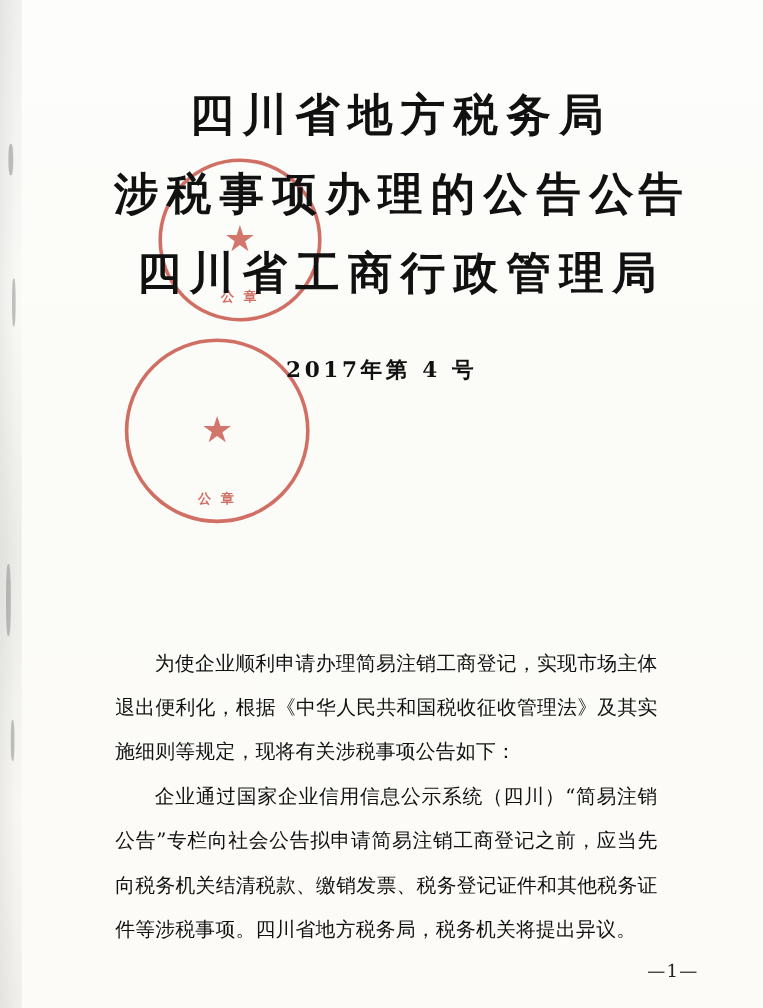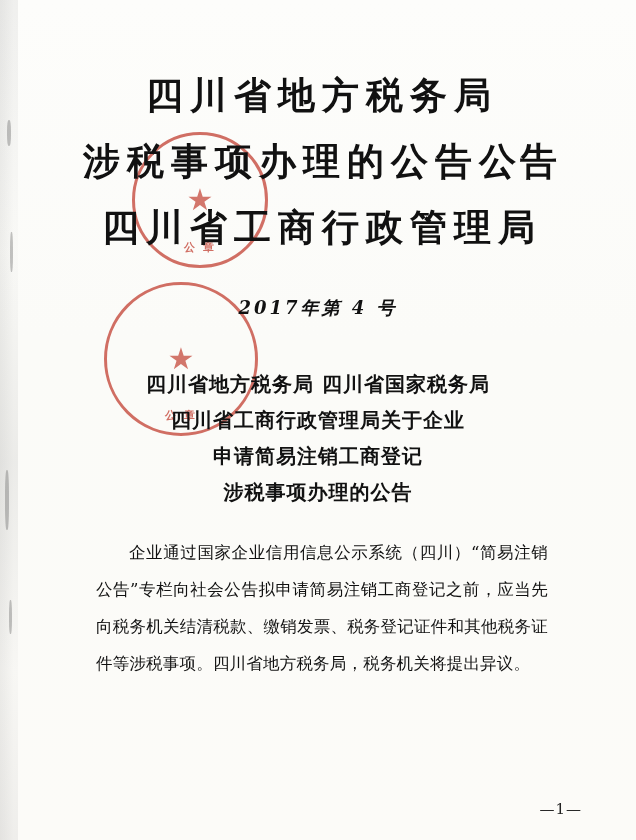--- a/index.html
+++ b/index.html
@@ -39,21 +39,21 @@
   .scan-mark {
     position: absolute;
     background: rgba(90,90,90,0.35);
     border-radius: 40%;
     pointer-events: none;
   }
 
   
   .masthead {
     position: absolute;
-    left: 4px;
+    left: 16px;
     top: 62px;
     width: 580px;
     text-align: center;
     padding-left: 28px;
   }
   .mast-line {
     font-family: "DejaVu Serif", "Liberation Serif", serif;
     font-weight: bold;
     font-size: 37px;
     line-height: 66px;
@@ -102,21 +102,20 @@
   .issue-no {
     position: absolute;
     left: 0;
     top: 296px;
     width: 636px;
     text-align: center;
     font-size: 18px;
     font-weight: bold;
     letter-spacing: 3px;
     color: #111;
-    font-style: italic;
   }
 
   
   .title-block {
     position: absolute;
     left: 0;
     top: 366px;
     width: 636px;
     text-align: center;
   }
@@ -177,26 +176,21 @@
   </div>
 
   <div class="masthead">
     <div class="mast-line">四川省地方税务局</div>
     <div class="mast-line"><span>涉税事项办理的公告</span><span class="suffix">公告</span></div>
     <div class="mast-line">四川省工商行政管理局</div>
   </div>
 
   <div class="issue-no">2017年第 4 号</div>
 
-  <div class="title-block">
-    <div class="title-line">四川省地方税务局 四川省国家税务局</div>
-    <div class="title-line">四川省工商行政管理局关于企业</div>
-    <div class="title-line">申请简易注销工商登记</div>
-    <div class="title-line">涉税事项办理的公告</div>
-  </div>
 
   <div class="body-text">
+    <p>为使企业顺利申请办理简易注销工商登记，实现市场主体退出便利化，根据《中华人民共和国税收征收管理法》及其实施细则等规定，现将有关涉税事项公告如下：</p>
     <p>企业通过国家企业信用信息公示系统（四川）“简易注销公告”专栏向社会公告拟申请简易注销工商登记之前，应当先向税务机关结清税款、缴销发票、税务登记证件和其他税务证件等涉税事项。四川省地方税务局，税务机关将提出异议。</p>
   </div>
 
   <div class="page-number-right">—1—</div>
 
 </div>
 
 </body></html>

